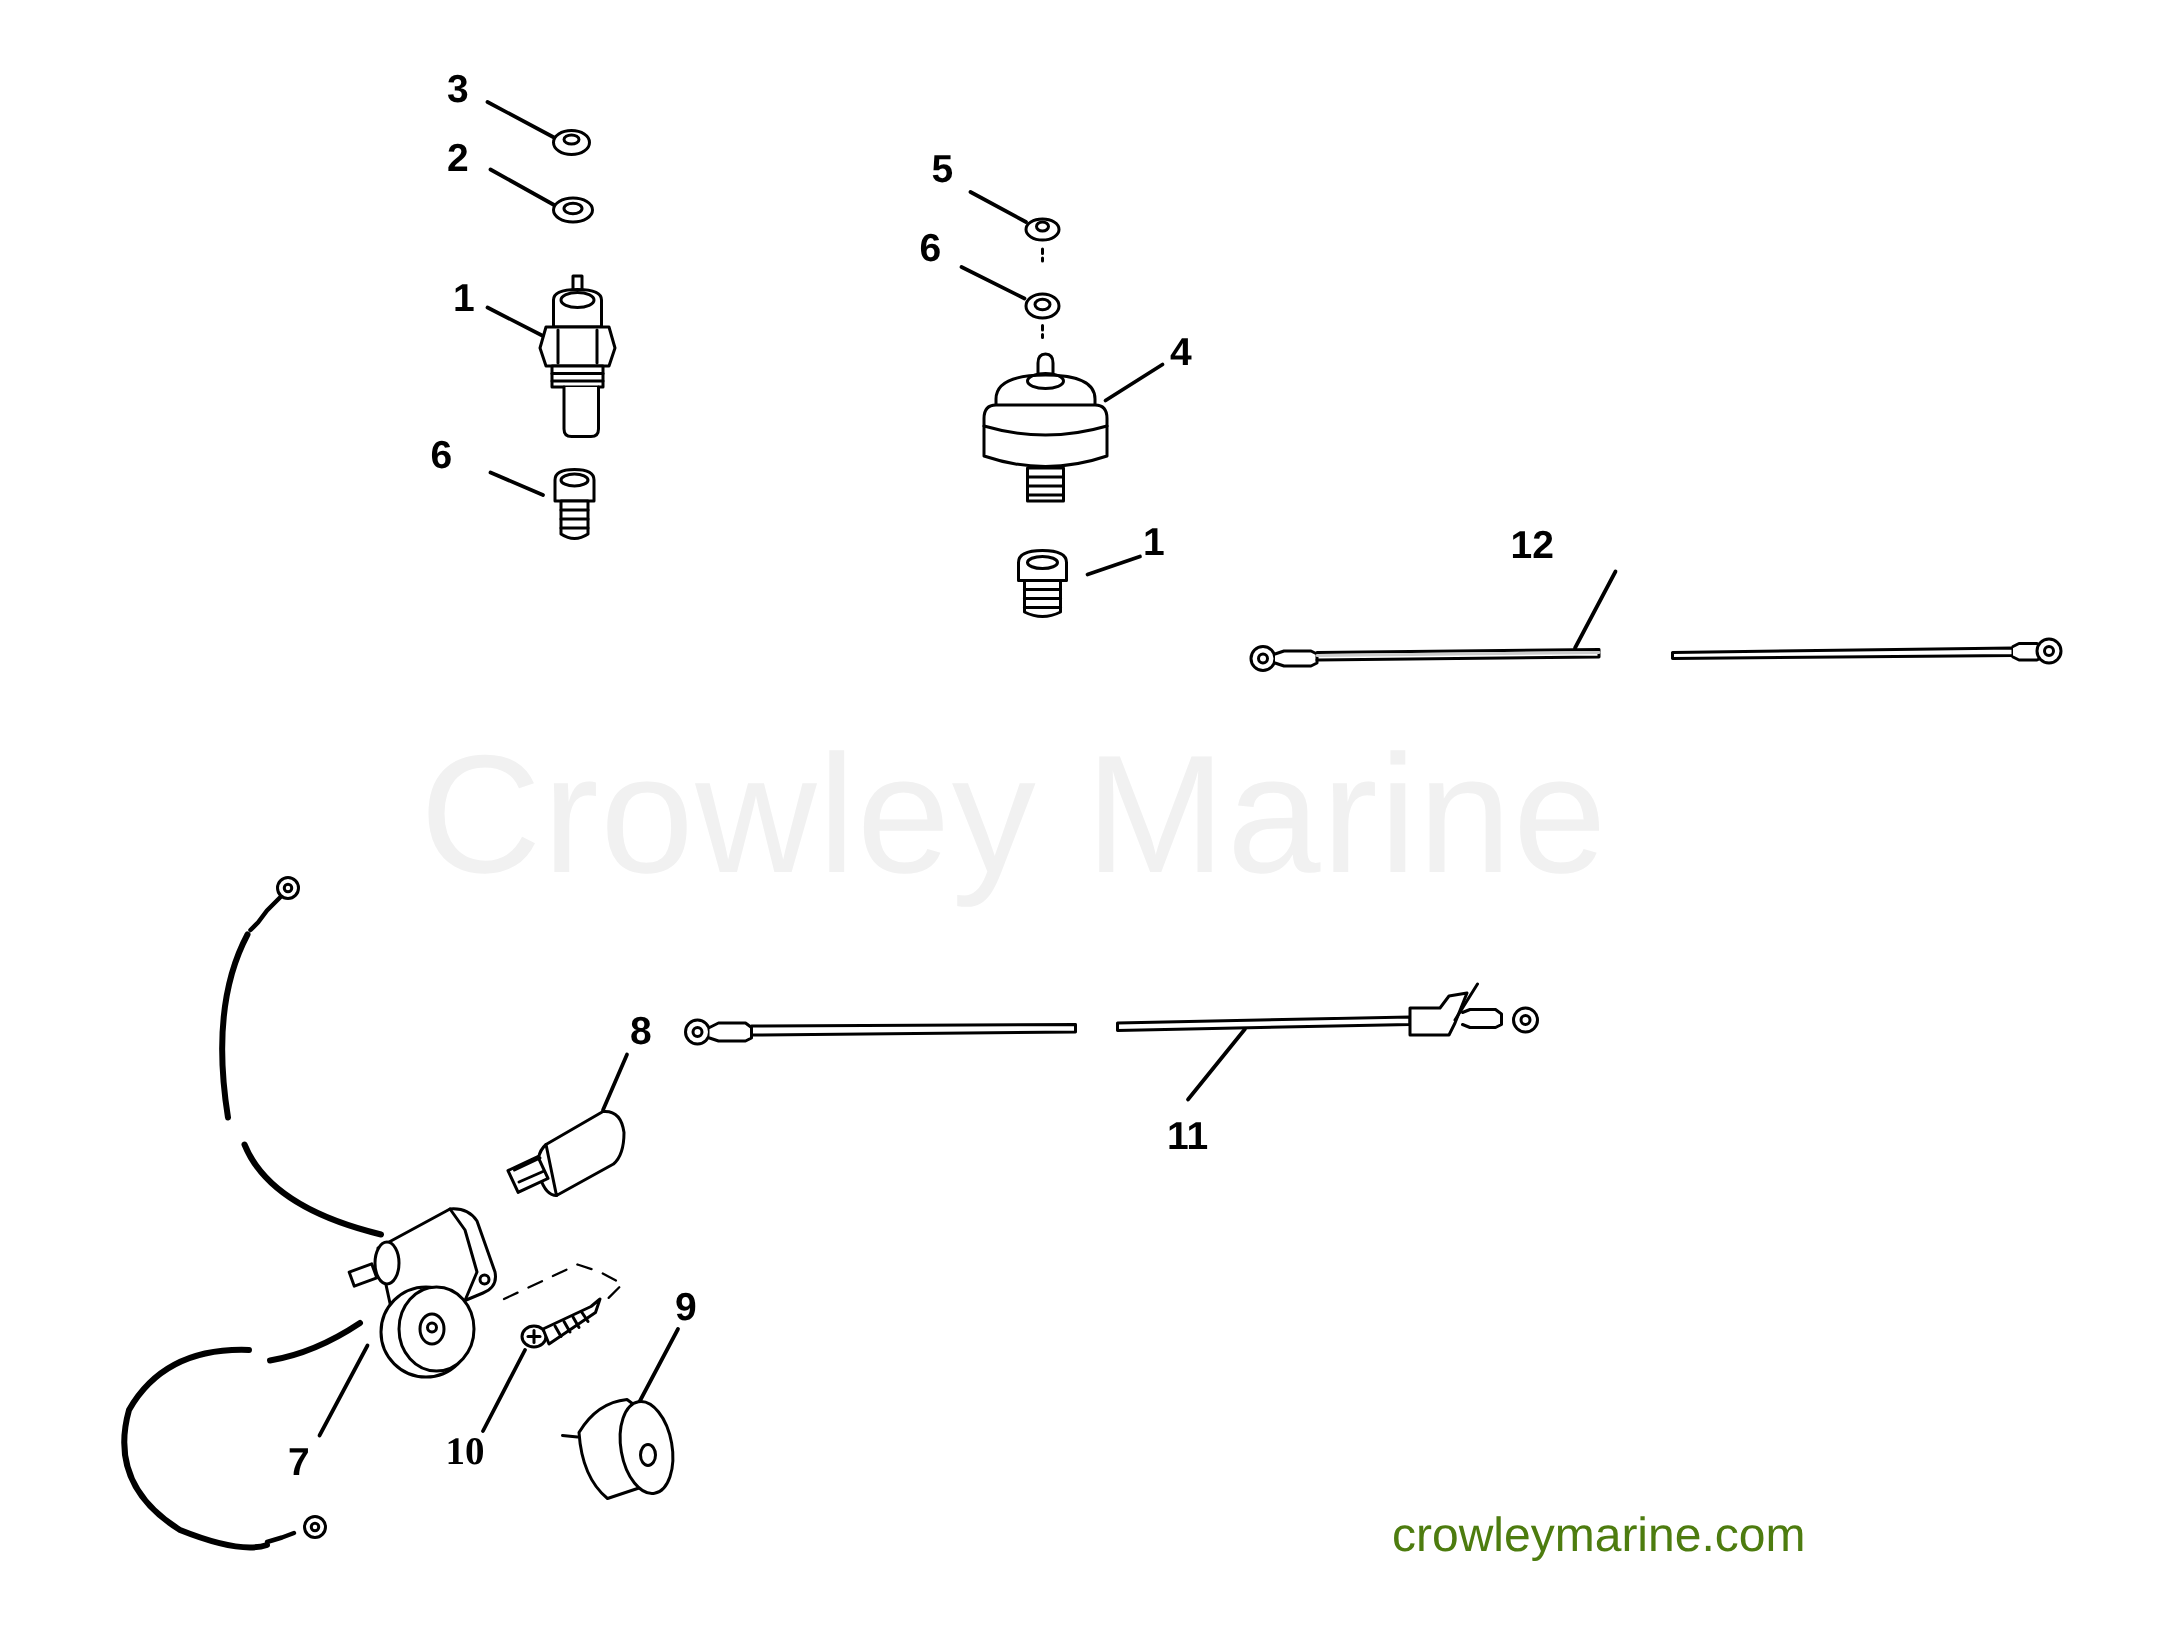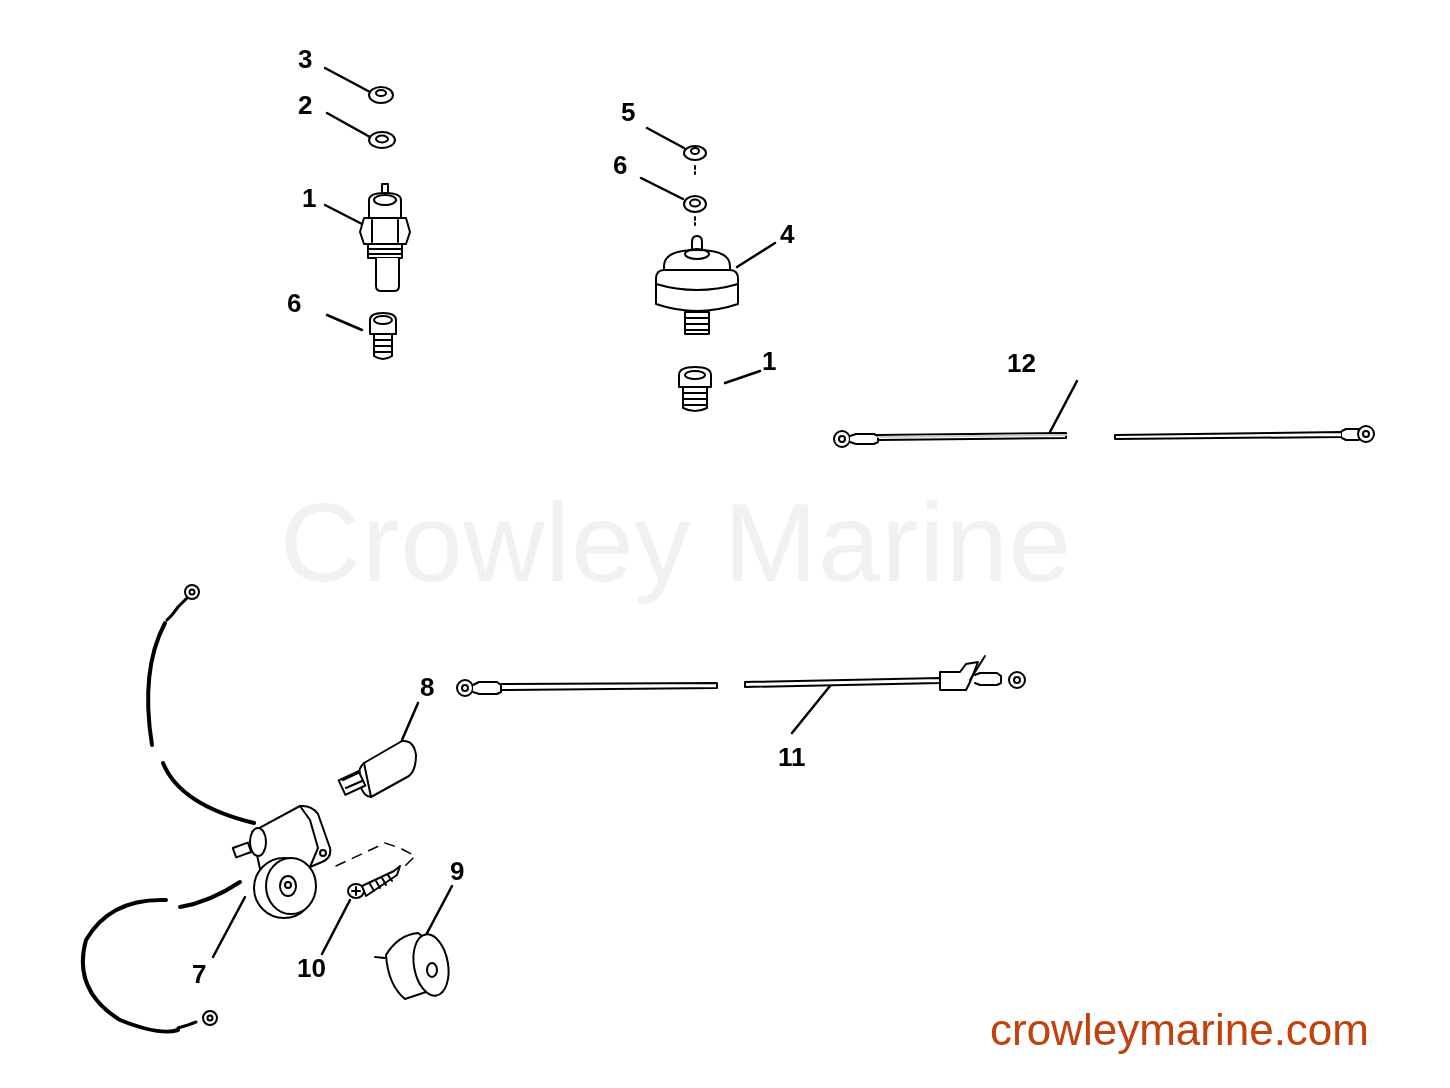--- a/index.html
+++ b/index.html
@@ -1,19 +1,19 @@
 <!DOCTYPE html>
 <html><head>
   <meta charset="utf-8">
   <style>
     html, body { margin: 0; padding: 0; background: #ffffff; }
     body { width: 1450px; height: 1088px; position: relative; overflow: hidden; font-family: "Liberation Sans", sans-serif; }
     #diagram { position: absolute; left: 0; top: 0; width: 1450px; height: 1088px; }
     .watermark { position: absolute; left: 280px; top: 478px; font-size: 112px; color: #f1f1f1; letter-spacing: 1px; white-space: nowrap; }
-    .site { position: absolute; left: 990px; top: 1005px; font-size: 44px; color: #c2410c; white-space: nowrap; }
+    .site { position: absolute; left: 928px; top: 1005px; font-size: 32px; color: #4d7c0f; white-space: nowrap; }
     .lbl { position: absolute; font-weight: bold; font-size: 26px; color: #000; line-height: 1; }
   </style>
 </head>
 <body>
 
 <div class="watermark">Crowley Marine</div>
 
 <svg id="diagram" viewBox="0 0 1450 1088" xmlns="http://www.w3.org/2000/svg" fill="none" stroke="#000" stroke-width="2" stroke-linejoin="round" stroke-linecap="round">
 
   <g>
@@ -180,15 +180,15 @@
 <div class="lbl" style="left:287px;top:290px;">6</div>
 <div class="lbl" style="left:621px;top:99px;">5</div>
 <div class="lbl" style="left:613px;top:152px;">6</div>
 <div class="lbl" style="left:780px;top:221px;">4</div>
 <div class="lbl" style="left:762px;top:348px;">1</div>
 <div class="lbl" style="left:1007px;top:350px;">12</div>
 <div class="lbl" style="left:420px;top:674px;">8</div>
 <div class="lbl" style="left:778px;top:744px;">11</div>
 <div class="lbl" style="left:450px;top:858px;">9</div>
 <div class="lbl" style="left:192px;top:961px;">7</div>
-<div class="lbl" style="left:297px;top:955px;">10</div>
+<div class="lbl" style="left:297px;top:955px;font-family:Liberation Serif, serif;">10</div>
 
 <div class="site">crowleymarine.com</div>
 
 </body></html>

